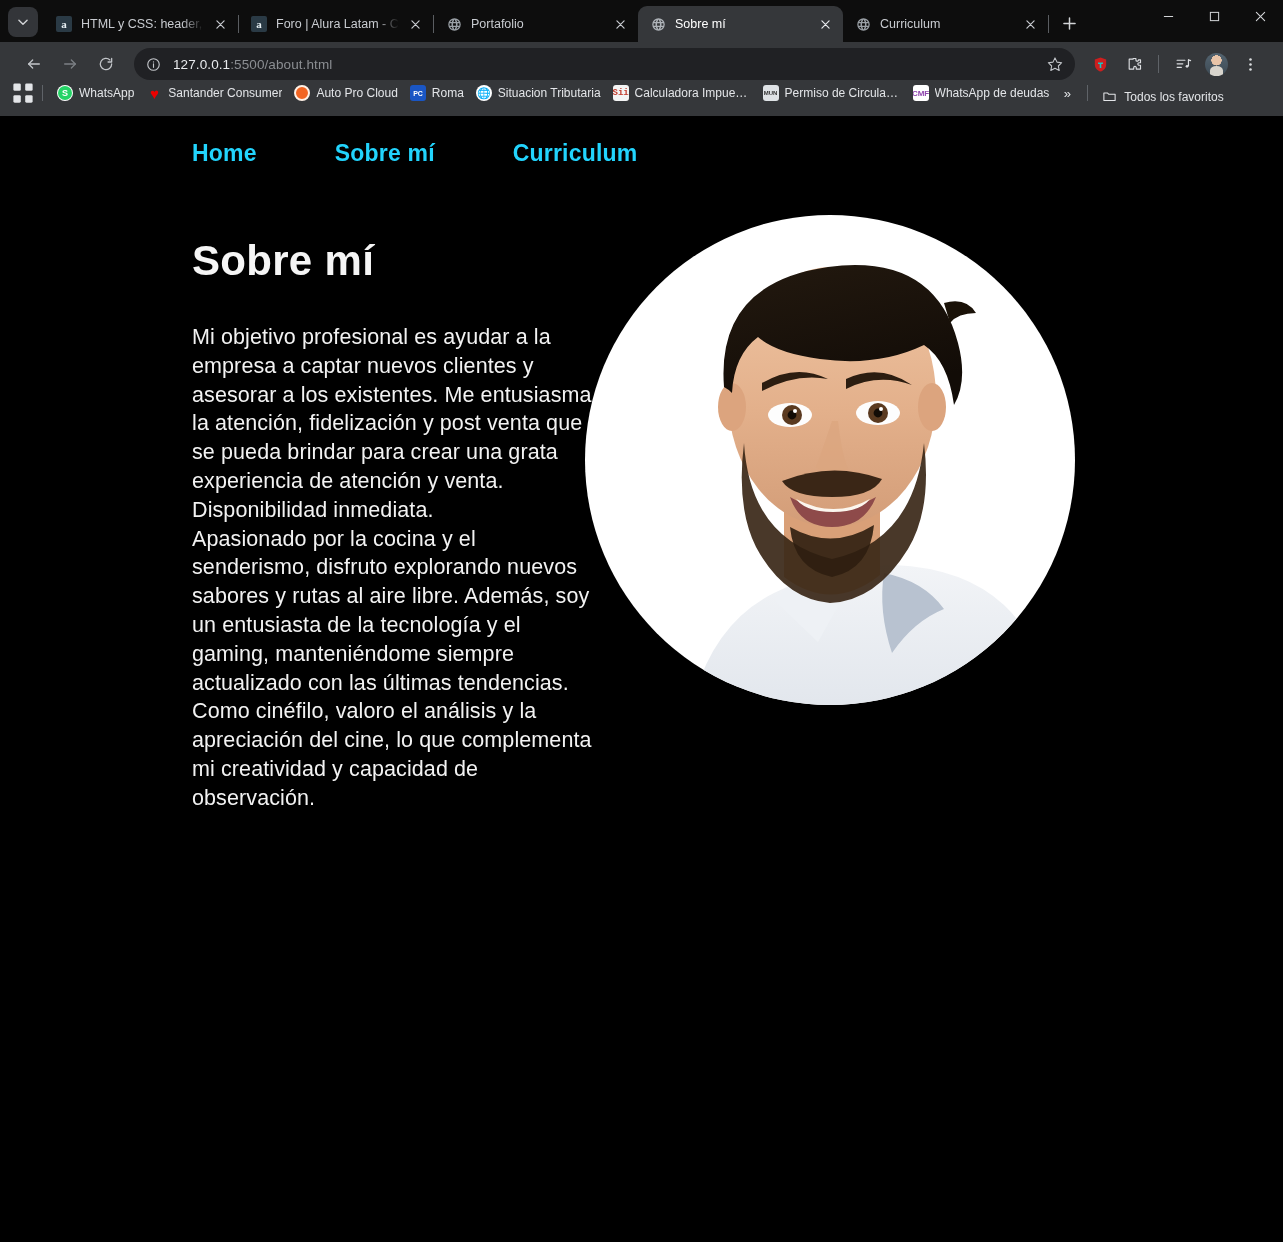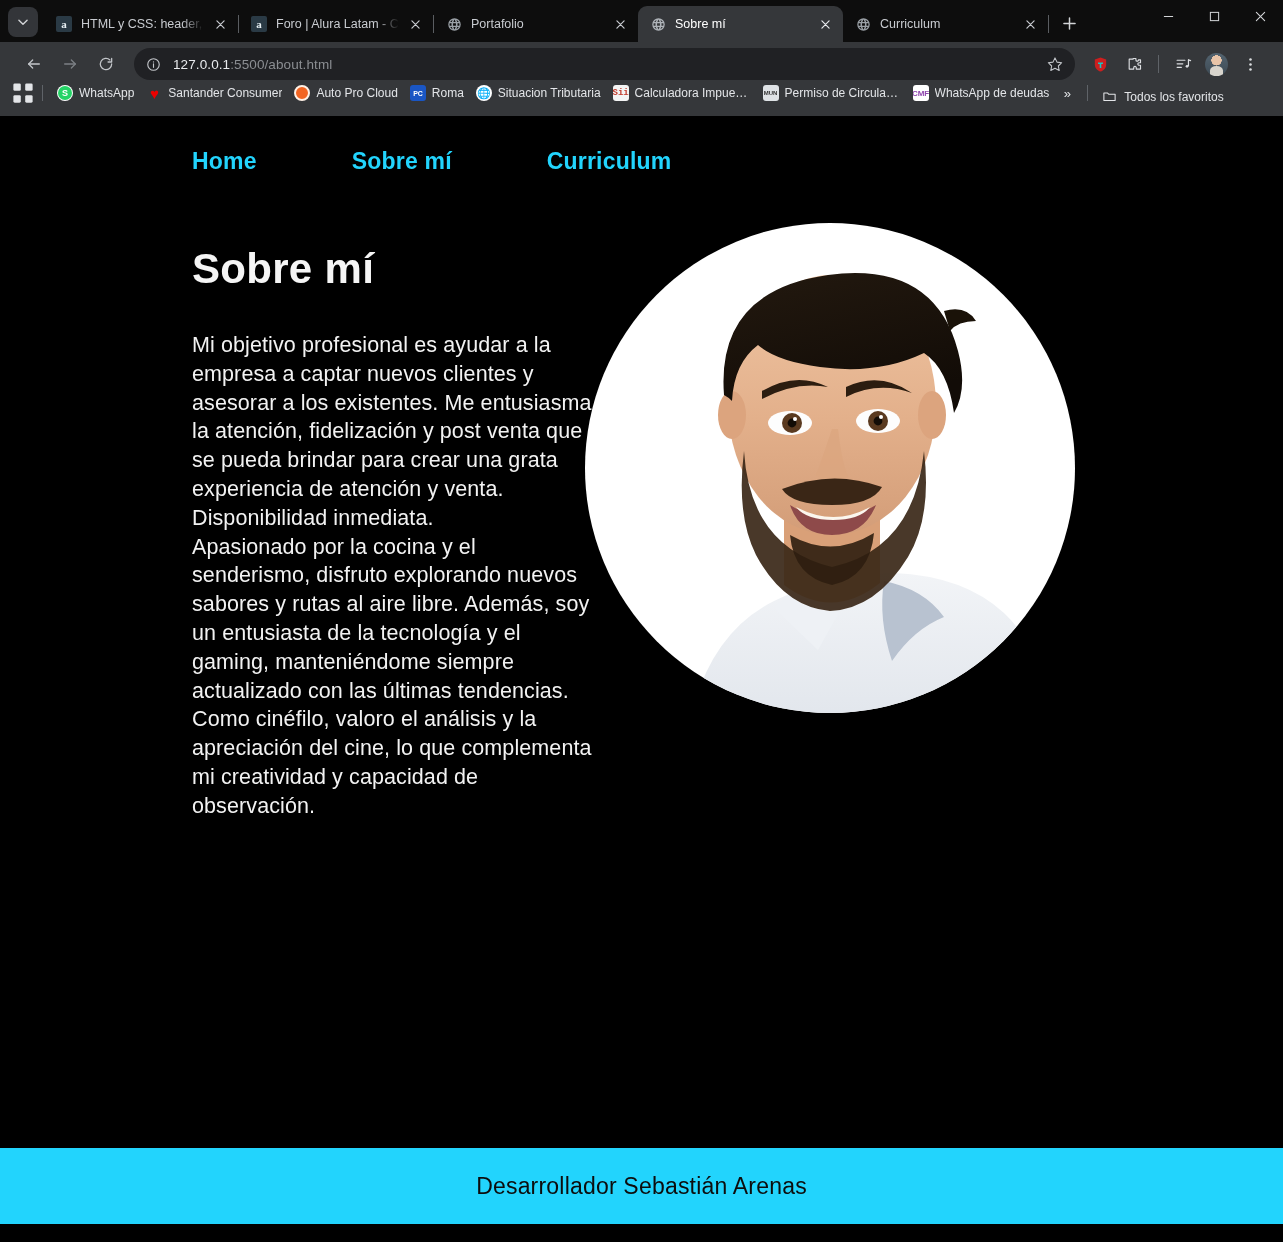--- a/index.html
+++ b/index.html
@@ -197,22 +197,22 @@
     background: #000;
     position: relative;
     overflow: hidden;
     display: flex;
     flex-direction: column;
   }
   .page-inner { flex: 1; position: relative; }
 
   nav.sitenav {
     display: flex;
-    gap: 17px;
-    padding: 32px 0 0 192px;
+    gap: 0;
+    padding: 24px 0 0 192px;
   }
   nav.sitenav a {
     color: #22d4fd;
     font-size: 23px;
     font-weight: 700;
     text-decoration: none;
     letter-spacing: .2px;
     margin-right: 78px;
   }
 
@@ -567,17 +567,14 @@
 
                 <path d="M160 268 q6 96 88 116 q82 -18 92 -116 q8 66 -16 106 q-32 52 -78 54 q-46 -4 -74 -56 q-20 -40 -12 -104z" fill="#3a2717" opacity=".92"></path>
                 <path d="M206 352 q42 24 84 -2 q-4 44 -42 52 q-38 -8 -42 -50z" fill="#2e1e10" opacity=".9"></path>
               </g>
             </svg>
           </div>
         </div>
       </div>
     </div>
 
-    <footer class="sitefooter">
-      <span class="fname">Desarrollador Sebastián Arenas</span>
-    </footer>
   </div>
 </div>
 
 </body></html>

